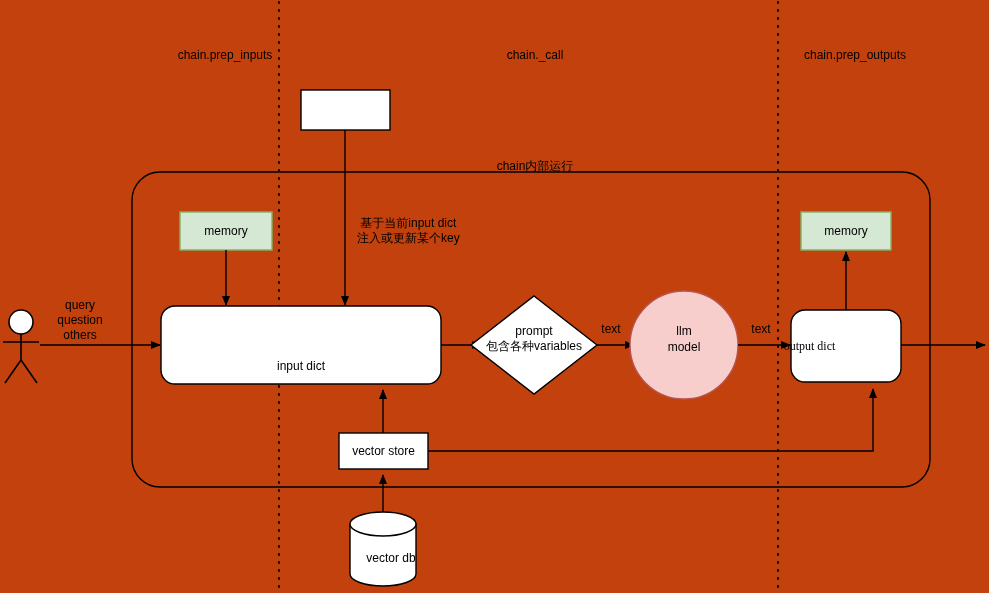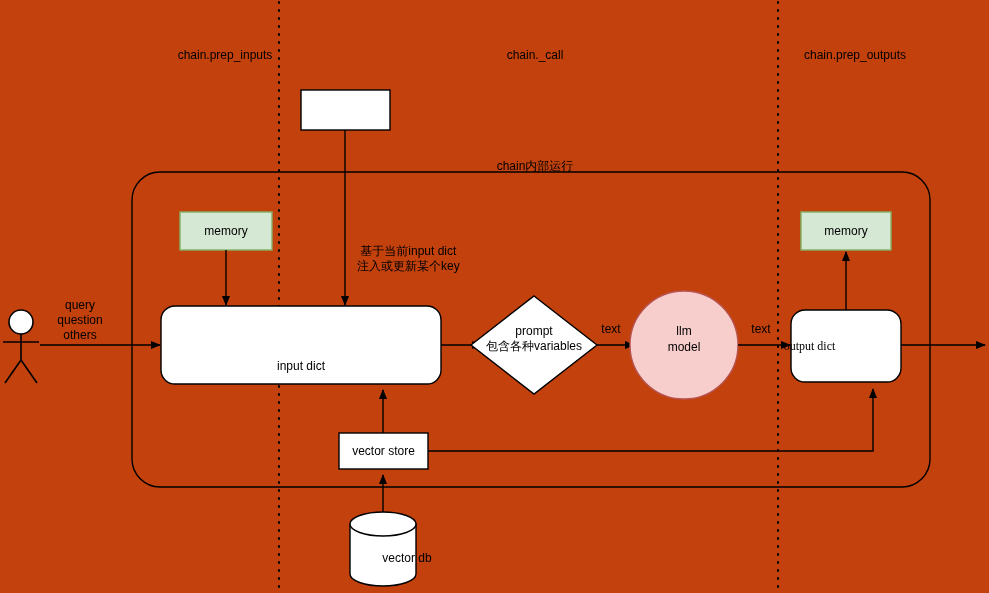--- a/index.html
+++ b/index.html
@@ -25,21 +25,21 @@
   .lbl {
     position: absolute;
     font-family: "Liberation Sans", "DejaVu Sans", sans-serif;
     font-size: 12px;
     color: #000000;
     line-height: 15px;
     text-align: center;
     white-space: pre;
     pointer-events: none;
   }
-  .lbl.left { text-align: left; margin-top: 28px; }
+  .lbl.left { text-align: left; }
   .node-text {
     position: absolute;
     display: flex;
     align-items: center;
     justify-content: center;
     font-family: "Liberation Sans", "DejaVu Sans", sans-serif;
     font-size: 12px;
     color: #000000;
     text-align: center;
     line-height: 15px;
@@ -129,21 +129,21 @@
   <div class="node-text" style="left:471px; top:323px; width:126px; height:16px;">prompt</div>
   <div class="node-text" style="left:468px; top:338px; width:132px; height:16px;">包含各种variables</div>
 
   <div class="node-text" style="left:634px; top:323px; width:100px; height:16px;">llm</div>
   <div class="node-text" style="left:634px; top:339px; width:100px; height:16px;">model</div>
 
   <div class="node-text" style="left:766px; top:310px; width:87px; height:72px;font-family:Liberation Serif, serif;">output dict</div>
 
   <div class="node-text" style="left:339px; top:433px; width:89px; height:36px;text-align:center;">vector store</div>
 
-  <div class="node-text" style="left:350px; top:548px; width:82px; height:20px;padding-left:16px;">vector db</div>
+  <div class="node-text" style="left:350px; top:548px; width:82px; height:20px;">vector db</div>
 
   <div class="lbl" style="left:38px; top:298px; width:84px;">query
 question
 others</div>
 
   <div class="lbl left" style="left:357px; top:216px; width:200px;"> 基于当前input dict
 注入或更新某个key</div>
 
   <div class="lbl" style="left:591px; top:322px; width:40px;">text</div>
 

